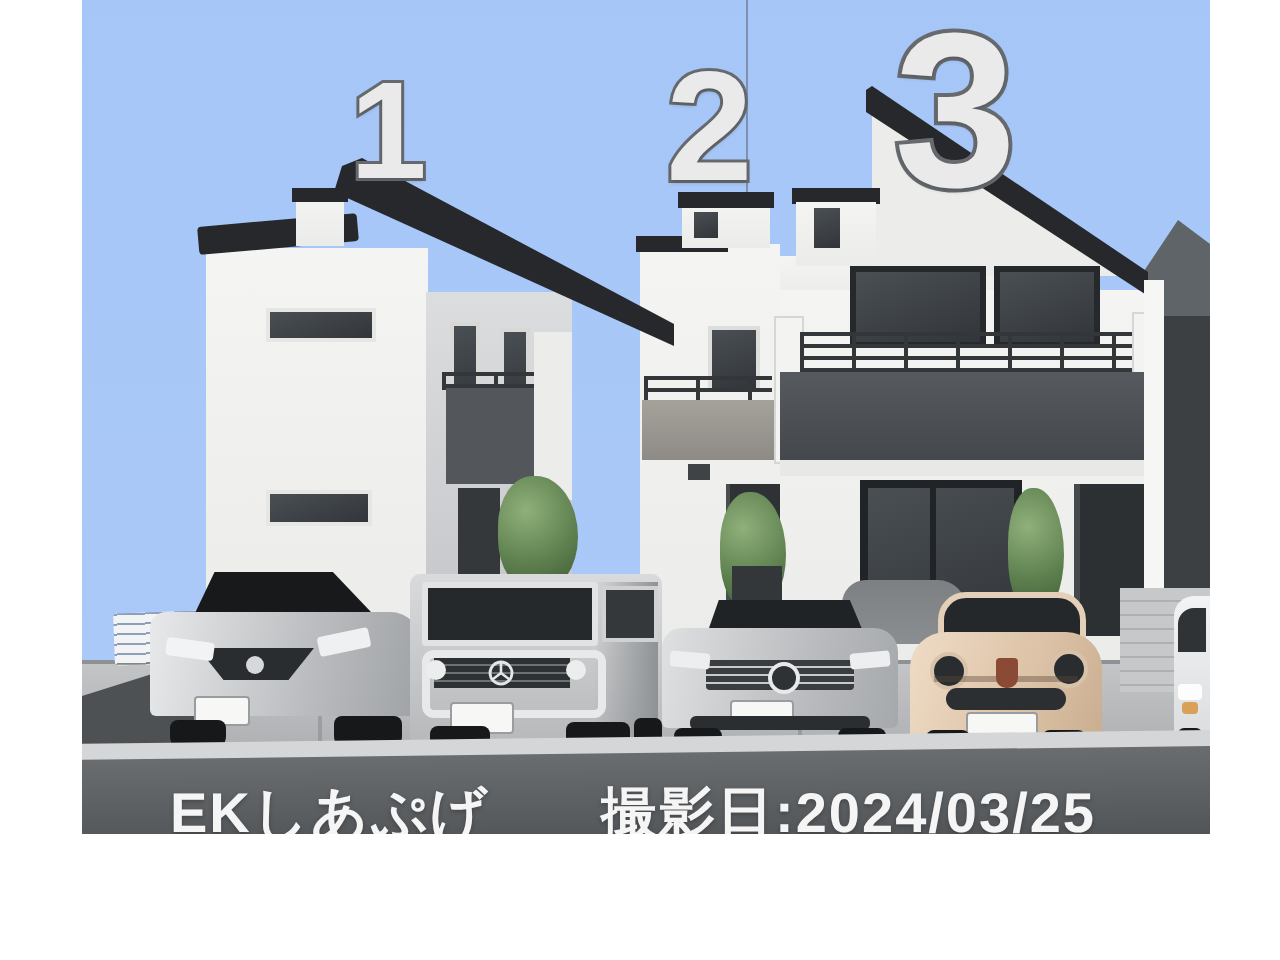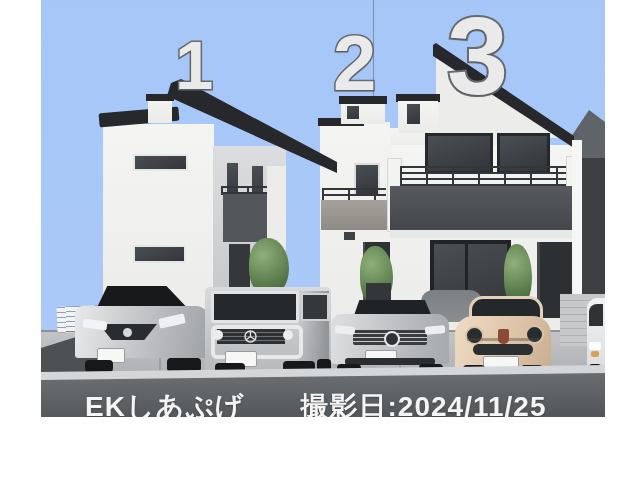--- a/index.html
+++ b/index.html
@@ -193,21 +193,21 @@
       <div class="abs wheel" style="left:2px;top:66px;width:12px;height:10px;"></div>
     </div>
 
     <div class="abs" style="left:-8px;top:372px;width:580px;height:9px;background:#d4d6d8;
                 transform:rotate(-0.7deg);transform-origin:left center;"></div>
     <div class="abs" style="left:-8px;top:380px;width:580px;height:48px;
                 background:linear-gradient(#6a6d70,#505356);
                 transform:rotate(-0.7deg);transform-origin:left center;"></div>
 
     <div class="abs watermark" style="left:44px;top:393px;">
-      <span>EKしあぷげ</span><span class="datepart">撮影日:2024/11/25</span>
+      <span>EKしあぷげ</span><span class="datepart">撮影日:2024/03/25</span>
     </div>
 
     <div class="abs unitnum" style="left:134px;top:31px;font-size:69px;">1</div>
     <div class="abs unitnum" style="left:292px;top:24px;font-size:78px;">2</div>
     <div class="abs unitnum" style="left:406px;top:1px;font-size:110px;-webkit-text-stroke:4px #686c70;">3</div>
 
   </div>
 </div>
 
 </body></html>

